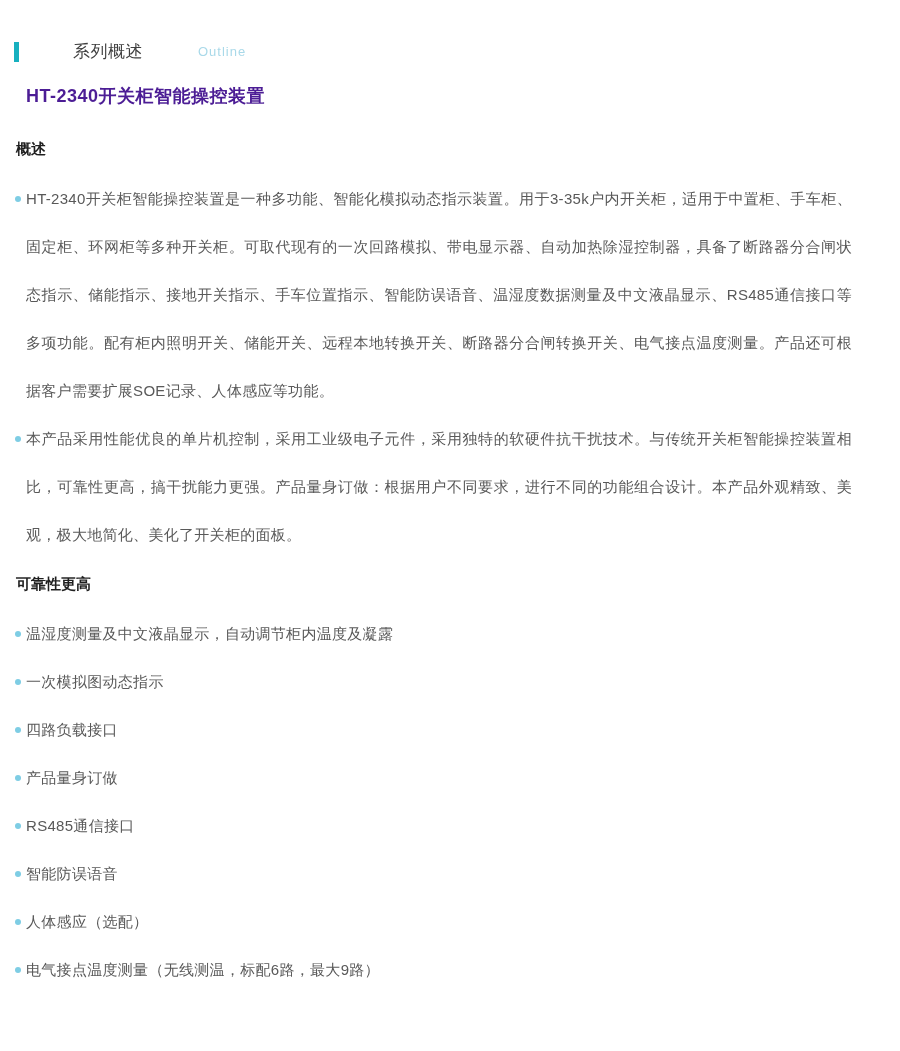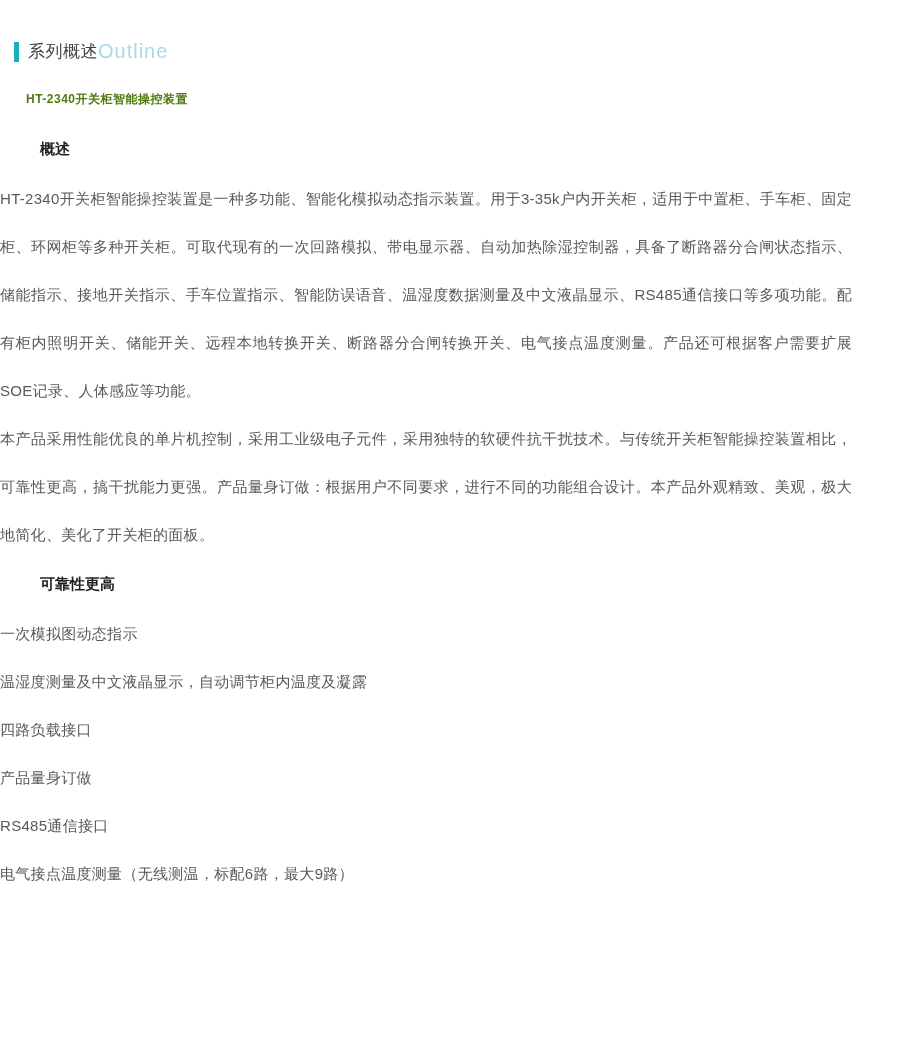--- a/index.html
+++ b/index.html
@@ -1,15 +1,15 @@
 <!DOCTYPE html>
 <html><head>
 <meta charset="utf-8">
 <style>
-  * { margin: 0; padding: 0; box-sizing: border-box; }
+  * { margin: 0; padding: 0; box-sizing: border-box; gap: 45px; }
   html, body {
     width: 900px;
     background: #ffffff;
     font-family: "Liberation Sans", "DejaVu Sans", sans-serif;
   }
   body { height: 1051px; overflow: hidden; }
 
   
   .page-header {
     margin: 41px 0 0 14px;
@@ -22,45 +22,47 @@
     height: 20px;
     background: #17b0bf;
     margin-right: 9px;
   }
   .header-cn {
     font-size: 17px;
     color: #3f3f3f;
     letter-spacing: 0.5px;
   }
   .header-en {
-    font-size: 20px;
+    font-size: 13px;
     color: #a9d9e9;
+    margin-left: 10px;
     letter-spacing: 1px;
   }
 
   
   .product-title {
-    margin: 29px 0 0 26px;
-    font-size: 12px;
+    margin: 22px 0 0 26px;
+    font-size: 18px;
     font-weight: bold;
-    color: #4d7c0f;
+    color: #4c1d95;
     letter-spacing: 0.5px;
   }
 
   
   .section-heading {
-    margin: 32px 0 0 40px;
+    margin: 32px 0 0 16px;
     font-size: 15px;
     font-weight: bold;
     color: #1f1f1f;
   }
   .section-heading.features { margin-top: 16px; }
 
   
   .content {
+    padding-left: 26px;
     padding-right: 48px;
   }
 
   
   .paragraphs { margin-top: 16px; }
   .bullet-para {
     position: relative;
     font-size: 15px;
     color: #595959;
     line-height: 48px;
@@ -113,41 +115,47 @@
       </p>
     </div>
 </div>
 
 <h2 class="section-heading features">可靠性更高</h2>
 
 <div class="content">
   <div class="feature-list">
 
       <div class="feature-item">
-        <span class="dot"></span><span>一次模拟图动态指示</span>
+        <span class="dot"></span><span>温湿度测量及中文液晶显示，自动调节柜内温度及凝露</span>
       </div>
 
       <div class="feature-item">
-        <span class="dot"></span><span>温湿度测量及中文液晶显示，自动调节柜内温度及凝露</span>
+        <span class="dot"></span><span>一次模拟图动态指示</span>
       </div>
 
 
       <div class="feature-item">
         <span class="dot"></span><span>四路负载接口</span>
       </div>
 
       <div class="feature-item">
         <span class="dot"></span><span>产品量身订做</span>
       </div>
 
       <div class="feature-item">
         <span class="dot"></span><span>RS485通信接口</span>
       </div>
 
+      <div class="feature-item">
+        <span class="dot"></span><span>智能防误语音</span>
+      </div>
 
+      <div class="feature-item">
+        <span class="dot"></span><span>人体感应（选配）</span>
+      </div>
 
       <div class="feature-item">
         <span class="dot"></span><span>电气接点温度测量（无线测温，标配6路，最大9路）</span>
       </div>
 
       <div class="feature-item">
         
       </div>
     </div>
 </div>

